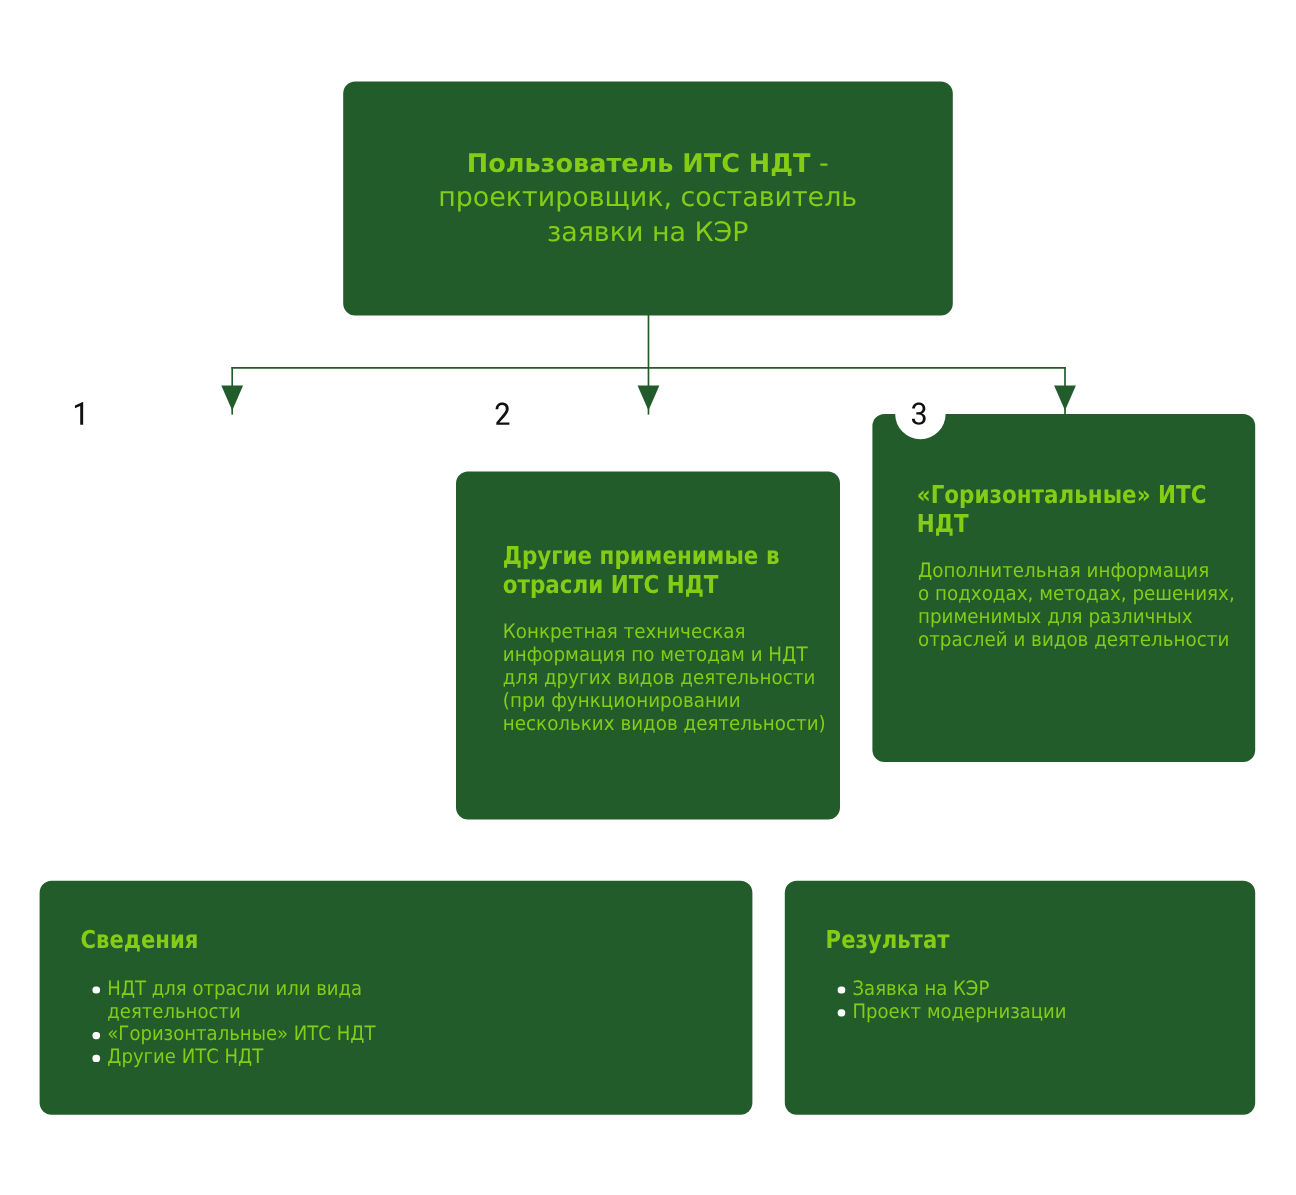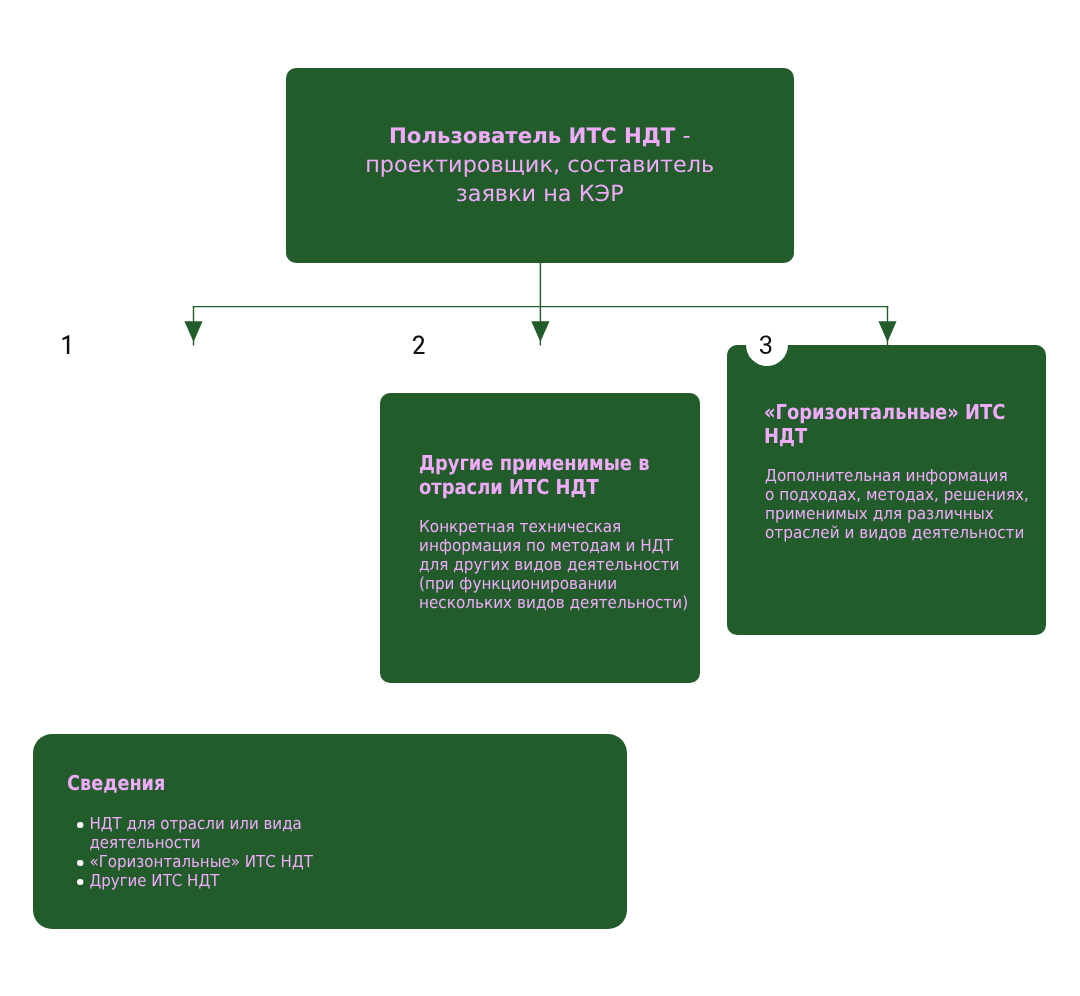--- a/index.html
+++ b/index.html
@@ -21,21 +21,21 @@
     width: 1080px;
     height: 996px;
     overflow: hidden;
     background: #ffffff;
   }
   .card {
     position: absolute;
     background: #235C2B;
     border-radius: 10px;
     box-sizing: border-box;
-    color: #f0abfc;
+    color: #84cc16;
   }
 
   
   #top-card {
     left: 286px;
     top: 68px;
     width: 507.5px;
     height: 194.6px;
   }
   .top-title {
@@ -99,21 +99,21 @@
   }
   .badge-num {
     position: absolute;
     width: 42px;
     height: 42px;
     display: block;
   }
   .badge-num svg { display: block; overflow: visible; }
 
   
-  #bottom-left { left: 33px; top: 734px; width: 594px; height: 195px; border-radius: 19px; }
+  #bottom-left { left: 33px; top: 734px; width: 594px; height: 195px; }
   #bottom-right { left: 654px; top: 734px; width: 392px; height: 195px; }
 
   .bottom-title {
     position: absolute;
     width: max-content;
     left: 33.6px;
     top: 37.5px;
     font-size: 20.5px;
     font-weight: 700;
     line-height: 22px;
@@ -207,14 +207,21 @@
 
   <div class="card" id="bottom-left">
     <div class="bottom-title">Сведения</div>
     <ul class="bullets">
       <li>НДТ для отрасли или вида<br>деятельности</li>
       <li>«Горизонтальные» ИТС НДТ</li>
       <li>Другие ИТС НДТ</li>
     </ul>
   </div>
 
+  <div class="card" id="bottom-right">
+    <div class="bottom-title">Результат</div>
+    <ul class="bullets">
+      <li>Заявка на КЭР</li>
+      <li>Проект модернизации</li>
+    </ul>
+  </div>
 
 </div>
 
 </body></html>

